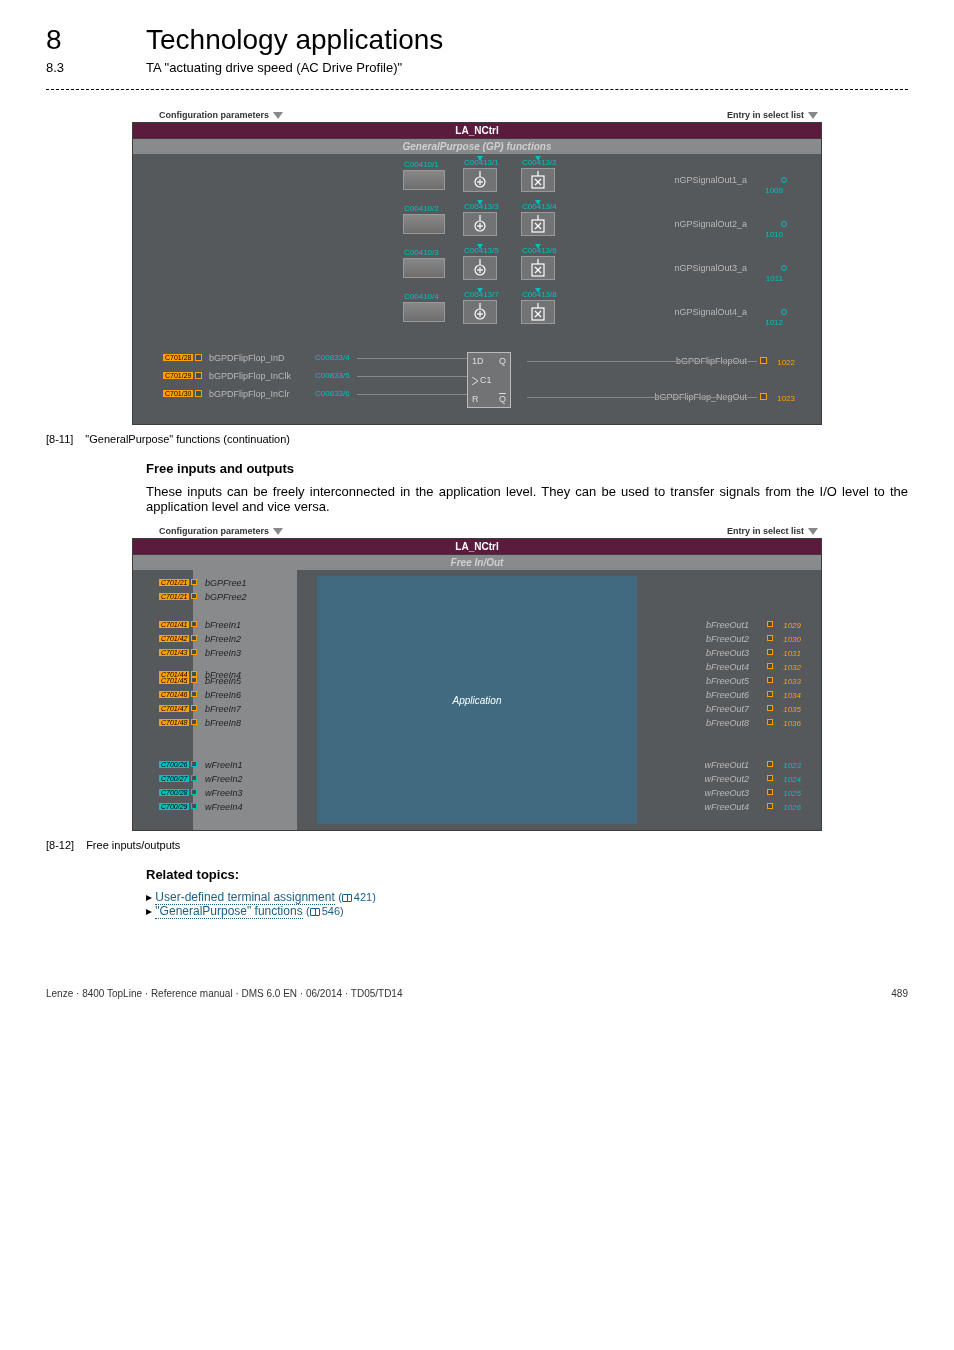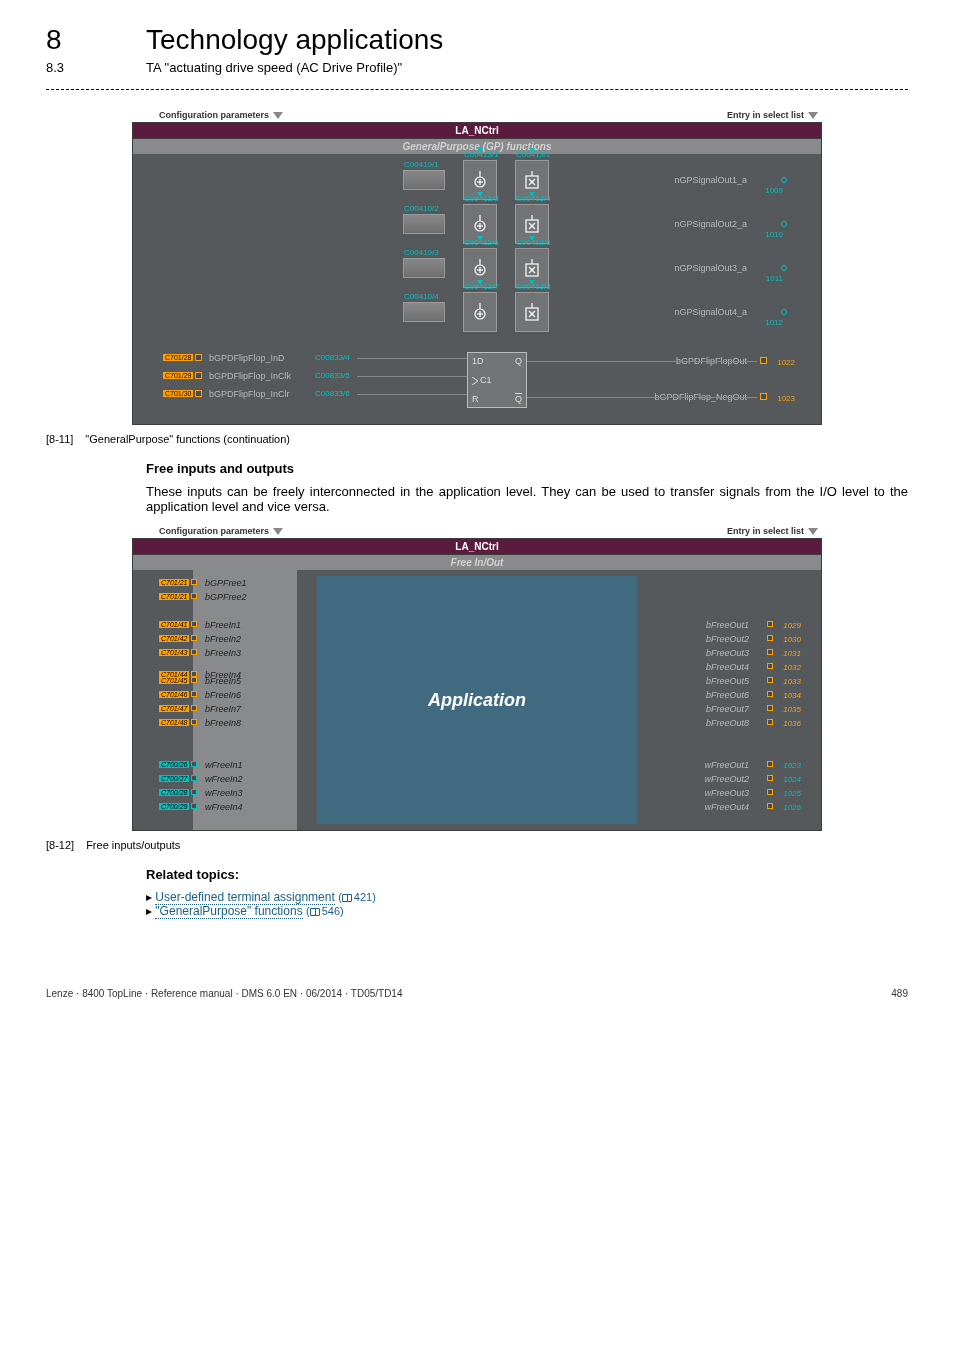--- a/index.html
+++ b/index.html
@@ -89,32 +89,32 @@
     border:1px solid #999;
     background:linear-gradient(#888,#6e6e6e);
     margin-left:270px;
     position:relative;
   }
   .gp-filter-lbl {
     position:absolute; top:-11px; left:0;
     font-size:8px; color:#00c0c0;
   }
   .gp-op {
-    width:34px; height:40px;
+    width:34px; height:24px;
     border:1px solid #999;
     background:#717375;
     color:#fff;
     font-size:12px;
     display:flex; align-items:center; justify-content:center;
     margin-left:18px;
     position:relative;
     text-align:center;
   }
   .gp-op .gp-filter-lbl { left:0; top:-11px; }
-  .gp-op2 { margin-left:18px; }
+  .gp-op2 { margin-left:24px; }
   .arrow-tiny {
     position:absolute; top:-13px; left:50%; transform:translateX(-50%);
     width:0;height:0;border-left:3px solid transparent;border-right:3px solid transparent;border-top:5px solid #00c0c0;
   }
   svg.op-icon { width:18px; height:18px; stroke:#fff; stroke-width:1.2; fill:none; }
   .gp-out-label {
     color:#b8b8b8; font-size:9px;
     position:absolute; right:74px; top:50%; transform:translateY(-50%);
   }
   .gp-out-port {
@@ -131,21 +131,21 @@
   .ff-row { padding:6px 0 12px 0; position:relative; height:80px; }
   .ff-in-port {
     position:absolute; left:62px;
     width:7px;height:7px;border:1px solid #ffa000;background:#4a4c4e;
   }
   .ff-in-num { position:absolute; left:30px; font-size:7px; color:#000; background:#ffa000; padding:0 2px; }
   .ff-in-label { position:absolute; left:76px; font-size:9px; color:#b8b8b8; }
   .ff-in-param { position:absolute; left:182px; font-size:8px; color:#00c0c0; }
   .ff-box {
     position:absolute; left:334px; top:8px;
-    width:60px; height:56px;
+    width:44px; height:56px;
     border:1px solid #bbb; background:#717375;
     color:#ddd; font-size:9px;
   }
   .ff-pin { position:absolute; font-size:9px; color:#ddd; }
   .ff-out-label { position:absolute; right:74px; font-size:9px; color:#b8b8b8; }
   .ff-out-port { position:absolute; right:54px; width:7px;height:7px;border:1px solid #ffa000;background:#4a4c4e; }
   .ff-out-num { position:absolute; right:26px; font-size:8px; color:#ffa000; }
   .hline { position:absolute; height:1px; background:#888; }
 
   
@@ -162,21 +162,21 @@
   
   .fio-body { position:relative; padding:4px 0 10px 0; height:260px; }
   .fio-left-strip {
     position:absolute; left:60px; top:0; width:104px; height:100%;
     background:#888a8c;
   }
   .fio-app {
     position:absolute; left:184px; right:184px; top:6px; bottom:6px;
     background:#3f6a80;
     display:flex; align-items:center; justify-content:center;
-    color:#fff; font-style:italic; font-size:18px; font-weight:bold;text-align:right;
+    color:#fff; font-style:italic; font-size:10px; font-weight:normal;text-align:right;
   }
   .fio-in-row, .fio-out-row {
     position:absolute; font-size:9px;
     display:flex; align-items:center;font-style:italic;
   }
   .fio-in-num {
     font-size:7px; color:#000; background:#ffa000; padding:0 2px;
     position:absolute; left:-46px; top:1px;
   }
   .fio-in-port {

